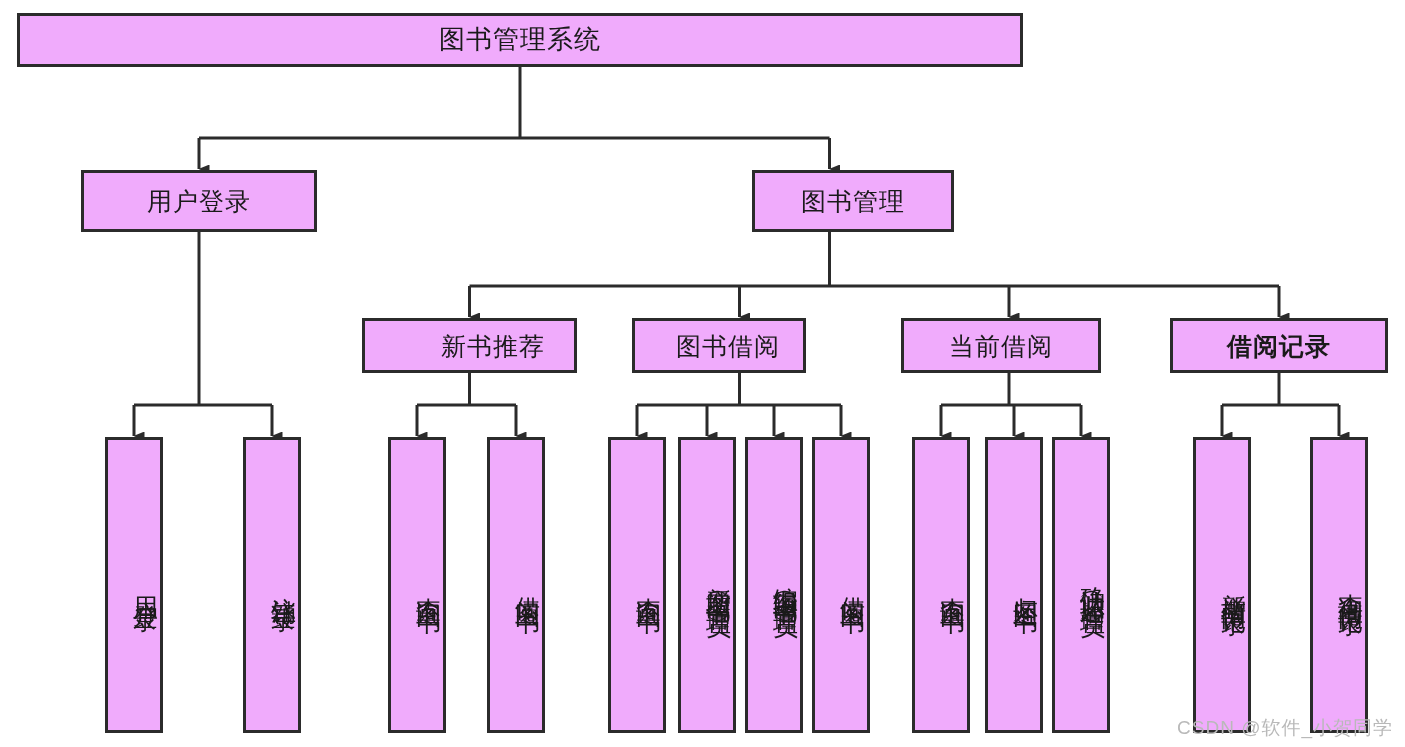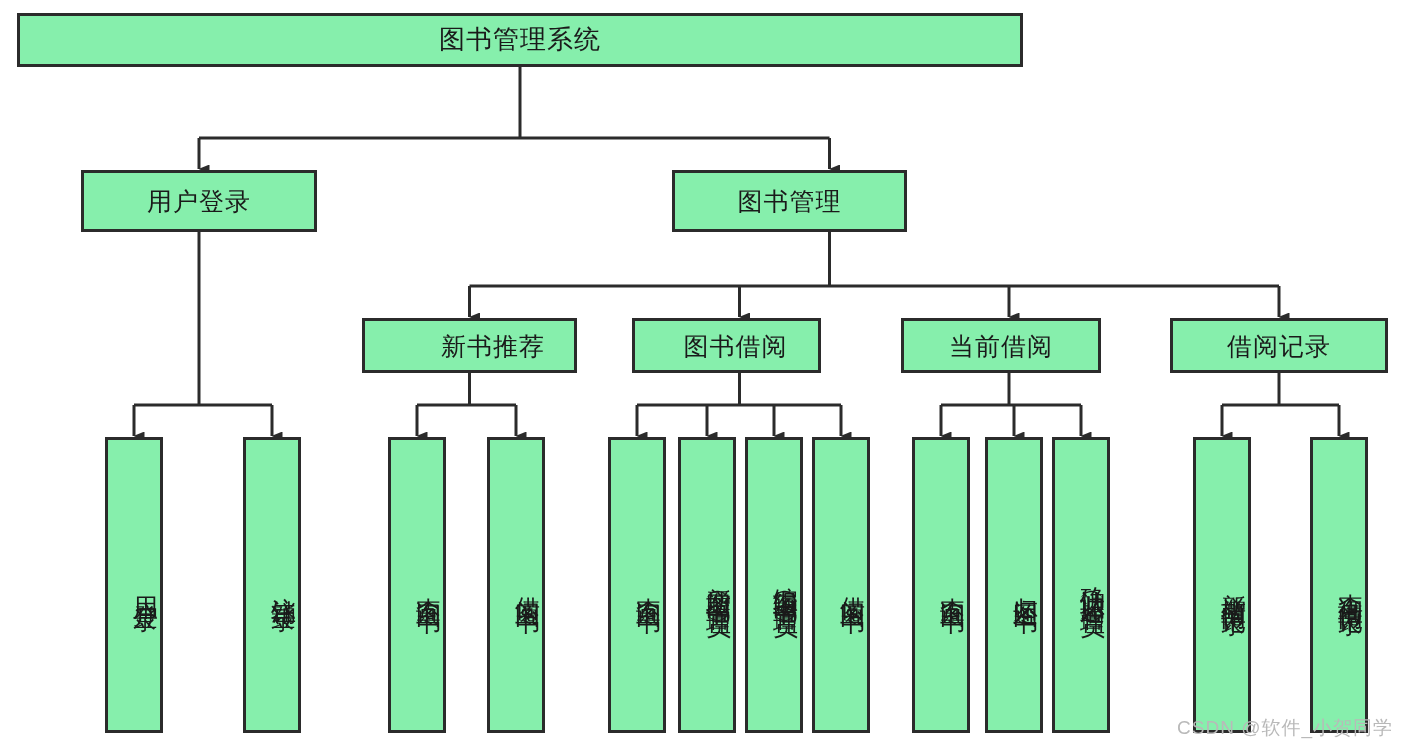--- a/index.html
+++ b/index.html
@@ -11,21 +11,21 @@
     overflow:hidden;
     position:relative;
   }
   #diagram{
     position:absolute;left:0;top:0;width:1405px;height:747px;
   }
   .node{
     position:absolute;
     box-sizing:border-box;
     border:3px solid #2b2b2b;
-    background:#86efac;
+    background:#f0abfc;
     display:flex;
     align-items:center;
     justify-content:center;
     color:#1a1a1a;
     z-index:3;
   }
   .node.horiz{
     font-size:25px;
     letter-spacing:1px;
     line-height:1.2;
@@ -111,33 +111,33 @@
         <path d="M1339,405 L1339,436" marker-end="url(#arrowhead)"></path>
       </g>
   </svg>
   <div id="node-layer">
       <div class="node horiz root" style="left: 17px; top: 13px; width: 1006px; height: 54px;">
         <span class="txt">图书管理系统</span>
       </div>
       <div class="node horiz" style="left: 81px; top: 170px; width: 236px; height: 62px;">
         <span class="txt">用户登录</span>
       </div>
-      <div class="node horiz" style="left: 672px; top: 170px; width: 235px; height: 62px;">
+      <div class="node horiz" style="left: 752px; top: 170px; width: 202px; height: 62px;">
         <span class="txt">图书管理</span>
       </div>
       <div class="node horiz" style="left: 362px; top: 318px; width: 215px; height: 55px; padding-left: 47px;">
         <span class="txt">新书推荐</span>
       </div>
-      <div class="node horiz" style="left: 632px; top: 318px; width: 189px; height: 55px; padding-left: 18px;">
+      <div class="node horiz" style="left: 632px; top: 318px; width: 174px; height: 55px; padding-left: 18px;">
         <span class="txt">图书借阅</span>
       </div>
       <div class="node horiz" style="left: 901px; top: 318px; width: 200px; height: 55px;">
         <span class="txt">当前借阅</span>
       </div>
-      <div class="node horiz" style="left: 1170px; top: 318px; width: 218px; height: 55px;">
+      <div class="node horiz" style="left: 1170px; top: 318px; width: 218px; height: 55px; font-weight: bold;">
         <span class="txt">借阅记录</span>
       </div>
       <div class="node leaf" style="left: 105px; top: 437px; width: 58px; height: 296px;">
         <span class="txt">用户登录</span>
       </div>
       <div class="node leaf" style="left: 243px; top: 437px; width: 58px; height: 296px;">
         <span class="txt">注销登录</span>
       </div>
       <div class="node leaf" style="left: 388px; top: 437px; width: 58px; height: 296px;">
         <span class="txt">查询图书</span>

